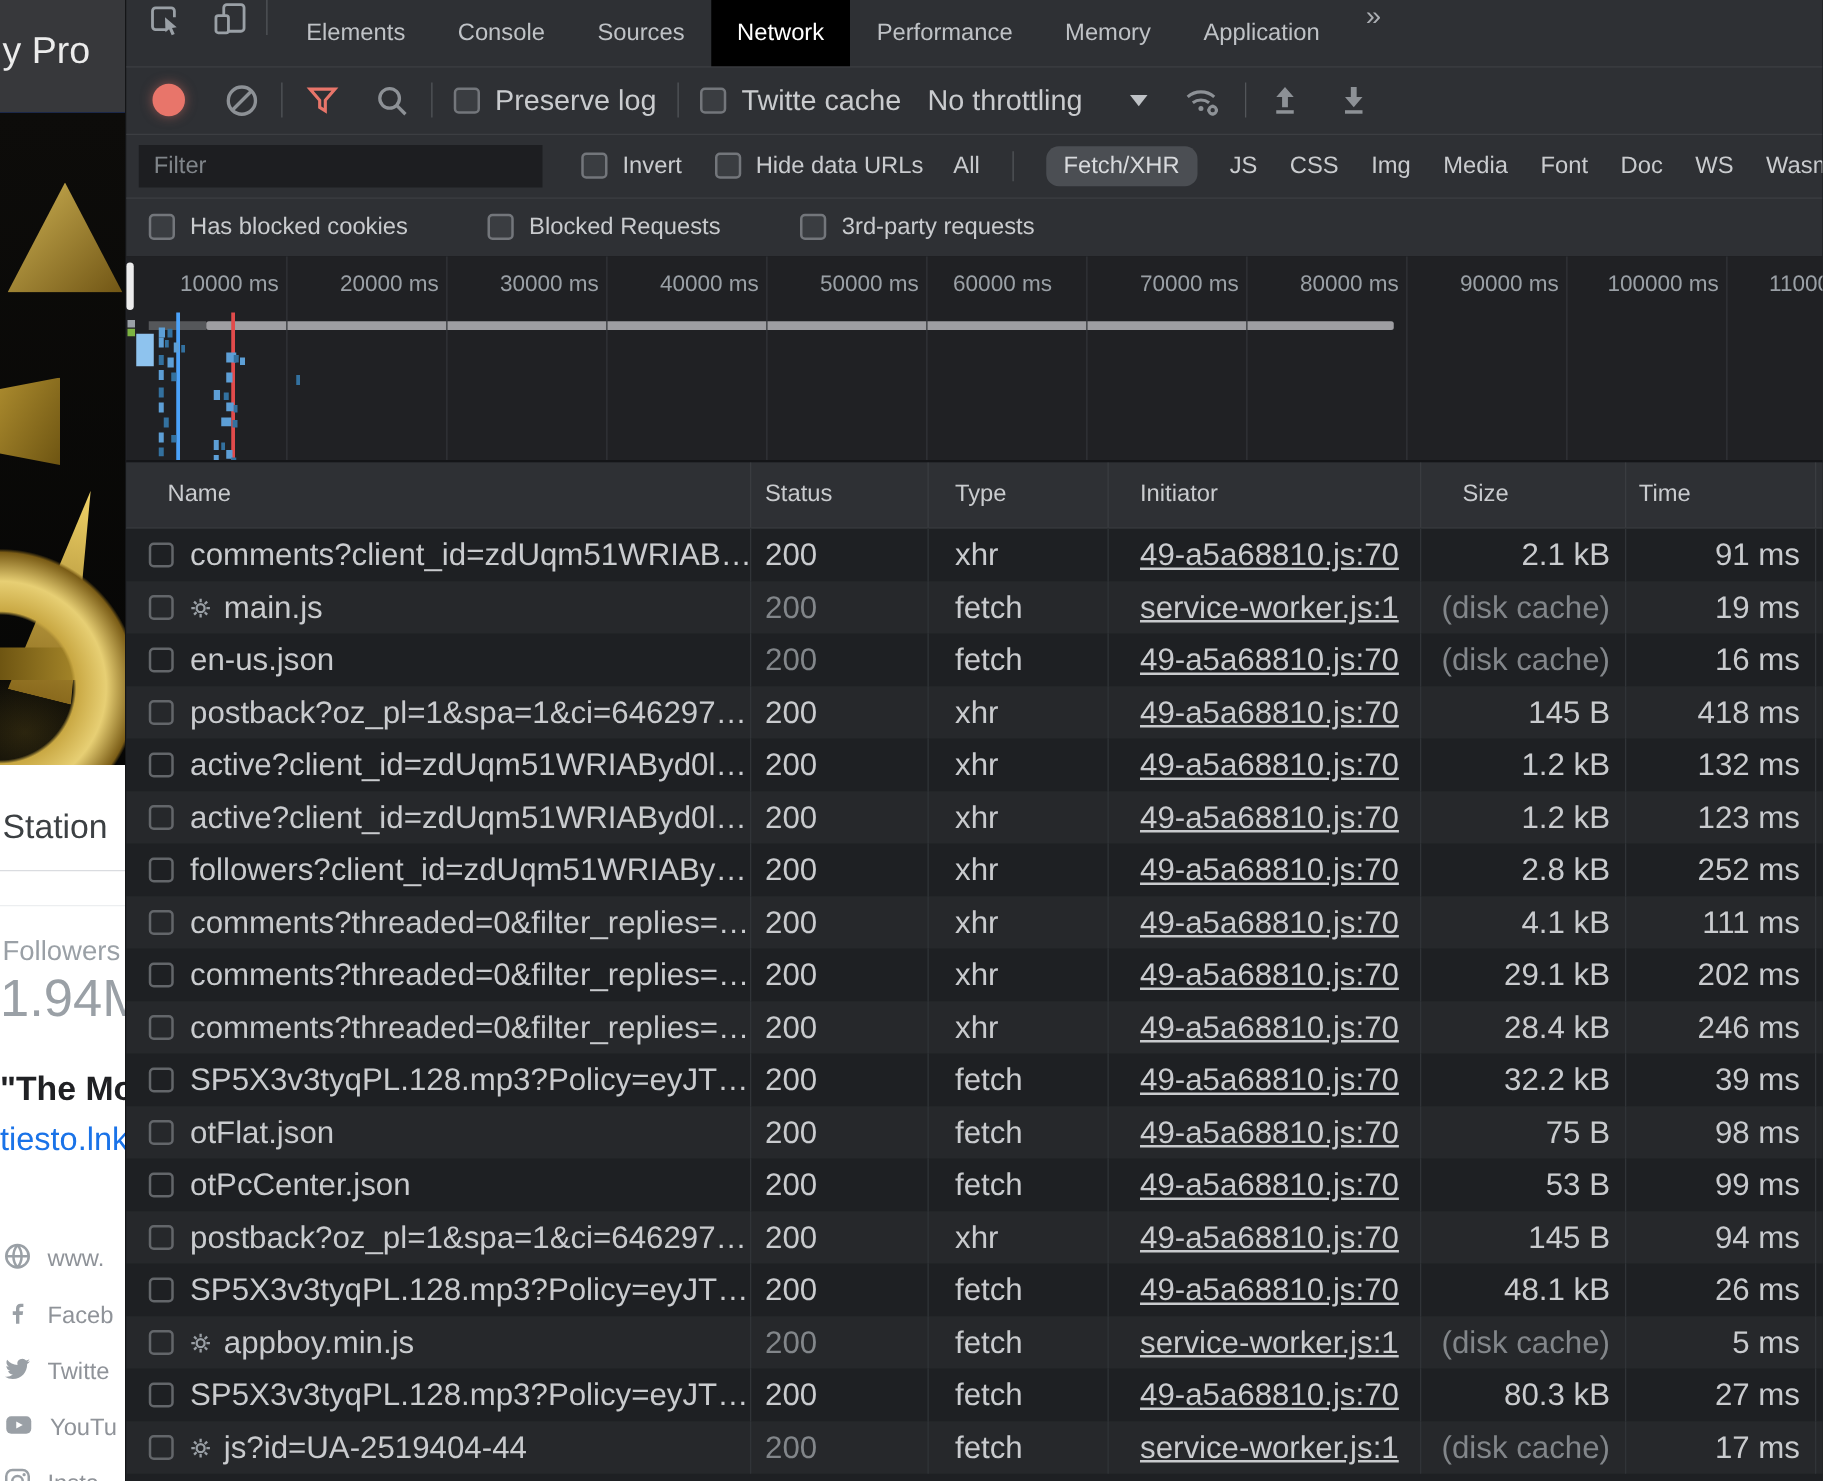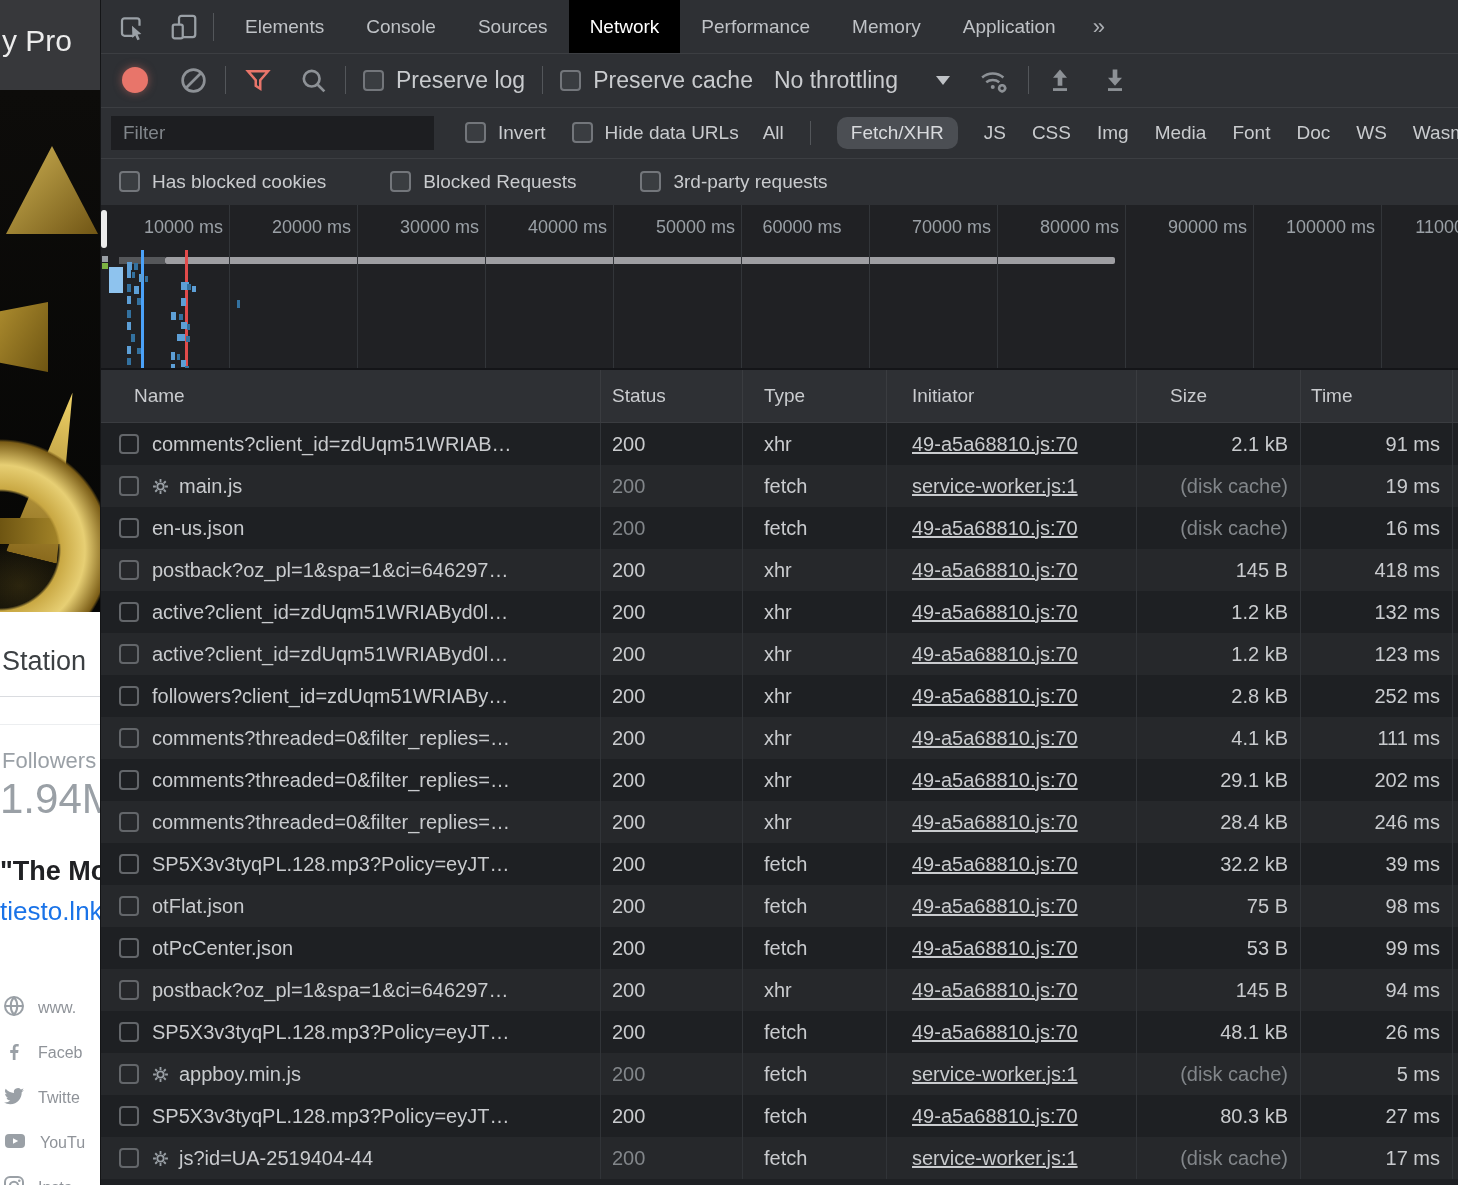--- a/index.html
+++ b/index.html
@@ -25,28 +25,28 @@
       background:radial-gradient(circle,transparent 58px,#c9a843 61px,#e7cf74 85px,#7a5c16 108px,transparent 111px);}
   .page-body{position:absolute;left:0;top:612px;width:120px;bottom:0;background:#fff;}
   .section-title{position:absolute;left:2px;top:34px;font-size:27px;color:#3c4043;white-space:nowrap;}
   .rule{position:absolute;left:0;width:100px;height:1px;background:#dadce0;}
   .rule.r1{top:84px;} .rule.r2{top:112px;background:#eceef0;}
   .followers-label{position:absolute;left:2px;top:136px;font-size:22px;color:#9aa0a6;white-space:nowrap;}
   .followers-count{position:absolute;left:0;top:163px;font-size:42px;color:#9aa0a6;white-space:nowrap;}
   .bio{position:absolute;left:0;top:244px;font-size:27px;font-weight:bold;color:#202124;white-space:nowrap;}
   .bio-link{position:absolute;left:0;top:284px;font-size:26px;color:#1a73e8;white-space:nowrap;text-decoration:none;}
   .socials{position:absolute;left:0;top:373px;width:100px;}
-  .social{display:flex;align-items:center;gap:12px;height:45px;color:#8f9399;font-size:16px;white-space:nowrap;padding-left:2px;}
+  .social{display:flex;align-items:center;gap:12px;height:45px;color:#8f9399;font-size:19px;white-space:nowrap;padding-left:2px;}
   .social svg{flex:none;}
 
   
   .dt{position:absolute;left:100px;top:0;width:1358px;height:1185px;background:#2e3034;border-left:1px solid #141517;box-sizing:border-box;}
   .vdiv{width:1px;height:28px;background:#53565a;flex:none;}
 
-  .tabbar{position:absolute;top:0;left:0;right:0;height:53px;border-bottom:1px solid #3c3e42;display:flex;align-items:center;}
+  .tabbar{position:absolute;top:0;left:0;right:0;height:53px;border-bottom:1px solid #3c3e42;display:flex;align-items:flex-start;}
   .tabicons{display:flex;align-items:center;gap:22px;padding:0 14px 0 16px;}
   .tabbar .vdiv{margin-right:10px;}
   .tabs{display:flex;height:53px;align-items:stretch;}
   .tab{display:flex;align-items:center;padding:0 21px;color:#bfc2c6;font-size:19px;cursor:default;}
   .tab.active{background:#000;color:#fff;}
   .more-tabs{color:#abaeb3;font-size:22px;padding:0 16px;letter-spacing:2px;}
 
   .toolbar{position:absolute;top:53px;left:0;right:0;height:54px;border-bottom:1px solid #3c3e42;
            display:flex;align-items:center;font-size:23px;color:#c9cbce;}
   .rec{width:26px;height:26px;border-radius:50%;background:#e8756a;box-shadow:0 0 9px rgba(232,117,106,.5);margin-left:21px;flex:none;}
@@ -89,21 +89,21 @@
   .thead{position:absolute;top:370px;left:0;width:1358px;height:53px;background:#2e3034;
          border-bottom:1px solid #3a3c40;display:grid;grid-template-columns:500px 142px 144px 250px 164px 152px 6px;
          font-size:19px;color:#c9cbce;box-sizing:border-box;}
   .th{display:flex;align-items:center;border-right:1px solid #3a3c40;padding-left:12px;box-sizing:border-box;overflow:hidden;}
   .th.h-name{padding-left:33px;} .th.h-status{padding-left:11px;} .th.h-type{padding-left:21px;}
   .th.h-init{padding-left:25px;} .th.h-size{padding-left:33px;} .th.h-time{padding-left:10px;}
   .th.h-wf{border-right:none;padding:0;}
 
   .tbody{position:absolute;top:423px;left:0;width:1358px;height:762px;background:#1e2023;overflow:hidden;}
   .row{display:grid;grid-template-columns:500px 142px 144px 250px 164px 152px 6px;height:42px;
-       font-size:20px;color:#c9cbce;}
+       font-size:25px;color:#c9cbce;}
   .row:nth-child(odd){background:#1e2023;}
   .row:nth-child(even){background:#26282b;}
   .td{display:flex;align-items:center;border-right:1px solid #313438;box-sizing:border-box;
       overflow:hidden;white-space:nowrap;padding:0 12px;}
   .td.c-name{gap:13px;padding-left:18px;}
   .td.c-status{padding-left:11px;} .td.c-type{padding-left:21px;} .td.c-init{padding-left:25px;}
   .td.num{justify-content:flex-end;}
   .td.c-wf{border-right:none;padding:0;}
   .rowcb{width:20px;height:20px;border:2px solid #63666a;border-radius:4px;flex:none;box-sizing:border-box;}
   .gear{flex:none;display:none;margin-right:-3px;}
@@ -220,21 +220,21 @@
       <svg width="29" height="29" viewBox="0 0 24 24" fill="none" stroke="#8d9196" stroke-width="2.2">
           <circle cx="10.5" cy="10.5" r="6.5"></circle>
           <line x1="15.5" y1="15.5" x2="21" y2="21"></line>
         </svg>
     </span>
     <div class="vdiv"></div>
     <span class="cb"></span>
     <span class="tb-label">Preserve log</span>
     <div class="vdiv"></div>
     <span class="cb"></span>
-    <span class="tb-label">Preserve cache</span>
+    <span class="tb-label">Twitte cache</span>
     <span class="tb-label" style="margin-left:21px">No throttling</span>
     <span class="caret"></span>
     <span class="tb-icon" style="margin-left:27px">
       <svg width="34" height="30" viewBox="0 0 26 24" fill="none" stroke="#8d9196" stroke-width="2">
           <path d="M3.5 10a13 13 0 0 1 17 0"></path>
           <path d="M6.8 13.8a8.5 8.5 0 0 1 10.4 0"></path>
           <circle cx="12" cy="17.5" r="1.6" fill="#8d9196" stroke="none"></circle>
           <circle cx="19.5" cy="18.5" r="2.4"></circle>
           <path d="M19.5 15.1v1M19.5 20.9v1M16.1 18.5h1M21.9 18.5h1" stroke-width="1.6"></path>
         </svg>

